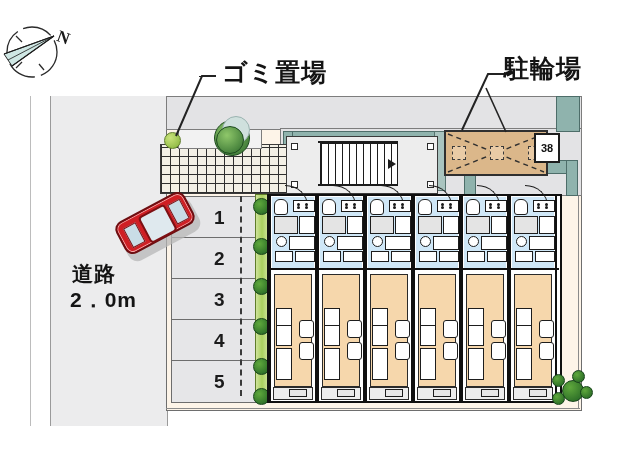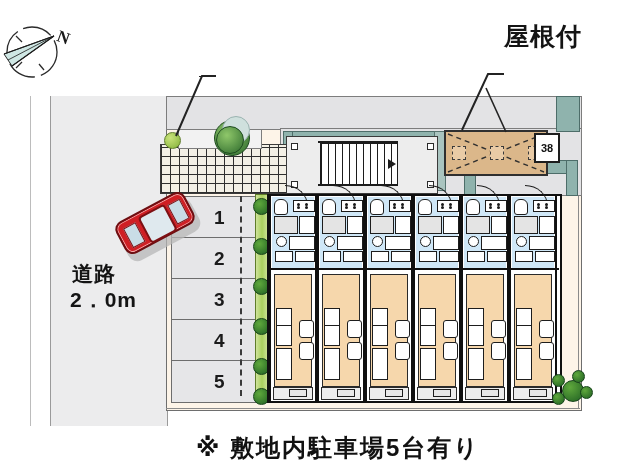--- a/index.html
+++ b/index.html
@@ -165,39 +165,40 @@
   <div class="tree" style="left:214px;top:120px;width:34px;height:34px;"></div>
   <div class="tree-pale" style="left:222px;top:116px;width:26px;height:26px;"></div>
   <div class="tree" style="left:216px;top:126px;width:26px;height:26px;"></div>
   <div class="bush lt" style="left:164px;top:132px;"></div>
   <div class="bush lt" style="left:318px;top:180px;"></div>
 
   <div class="leader" style="left:199px;top:76px;width:2px;height:1px;transform:rotate(0deg);"></div>
   <svg class="abs" style="left:172px;top:70px;" width="60" height="72">
     <path d="M44,6 L30,6 L4,66" fill="none" stroke="#232323" stroke-width="2"></path>
   </svg>
+  <div class="lbl" style="left:222px;top:58px;font-size:25px;">ゴミ置場</div>
 
   <div class="bike">
     <svg class="bike-x" viewBox="0 0 100 42" preserveAspectRatio="none">
       <line x1="2" y1="2" x2="98" y2="40" stroke="#2f2f2f" stroke-width="1.4" stroke-dasharray="5 4"></line>
       <line x1="2" y1="40" x2="98" y2="2" stroke="#2f2f2f" stroke-width="1.4" stroke-dasharray="5 4"></line>
     </svg>
     <div class="bike-rack" style="left:6px;top:14px;"></div>
     <div class="bike-rack" style="left:44px;top:14px;"></div>
     <div class="bike-rack" style="left:82px;top:14px;"></div>
   </div>
   <div class="meter">38</div>
 
   <svg class="abs" style="left:458px;top:70px;" width="56" height="66">
     <path d="M46,4 L30,4 L4,60" fill="none" stroke="#232323" stroke-width="2"></path>
   </svg>
   <svg class="abs" style="left:462px;top:66px;" width="60" height="70">
     <path d="M44,66 L24,22" fill="none" stroke="#232323" stroke-width="1.6"></path>
   </svg>
-  <div class="lbl" style="left:504px;top:22px;font-size:25px;">屋根付</div>
+  <div class="lbl" style="left:504px;top:54px;font-size:25px;">駐輪場</div>
 
   <div class="stair-box">
     <div class="bolt" style="left:4px;top:6px;"></div>
     <div class="bolt" style="left:4px;top:44px;"></div>
     <div class="bolt" style="left:140px;top:6px;"></div>
     <div class="bolt" style="left:140px;top:44px;"></div>
   </div>
   <div class="stair"></div>
   <div class="stair-rail" style="left:318px;top:141px;width:80px;"></div>
   <div class="stair-rail" style="left:318px;top:184px;width:80px;"></div>
@@ -401,14 +402,13 @@
   </div>
       </div>
   </div>
 
   <div class="bush" style="left:562px;top:380px;width:20px;height:20px;"></div>
   <div class="bush sm" style="left:552px;top:374px;"></div>
   <div class="bush sm" style="left:552px;top:392px;"></div>
   <div class="bush sm" style="left:572px;top:370px;"></div>
   <div class="bush sm" style="left:580px;top:386px;"></div>
 
-  <div class="note">※ 敷地内駐車場5台有り</div>
 </div>
 
 </body></html>

